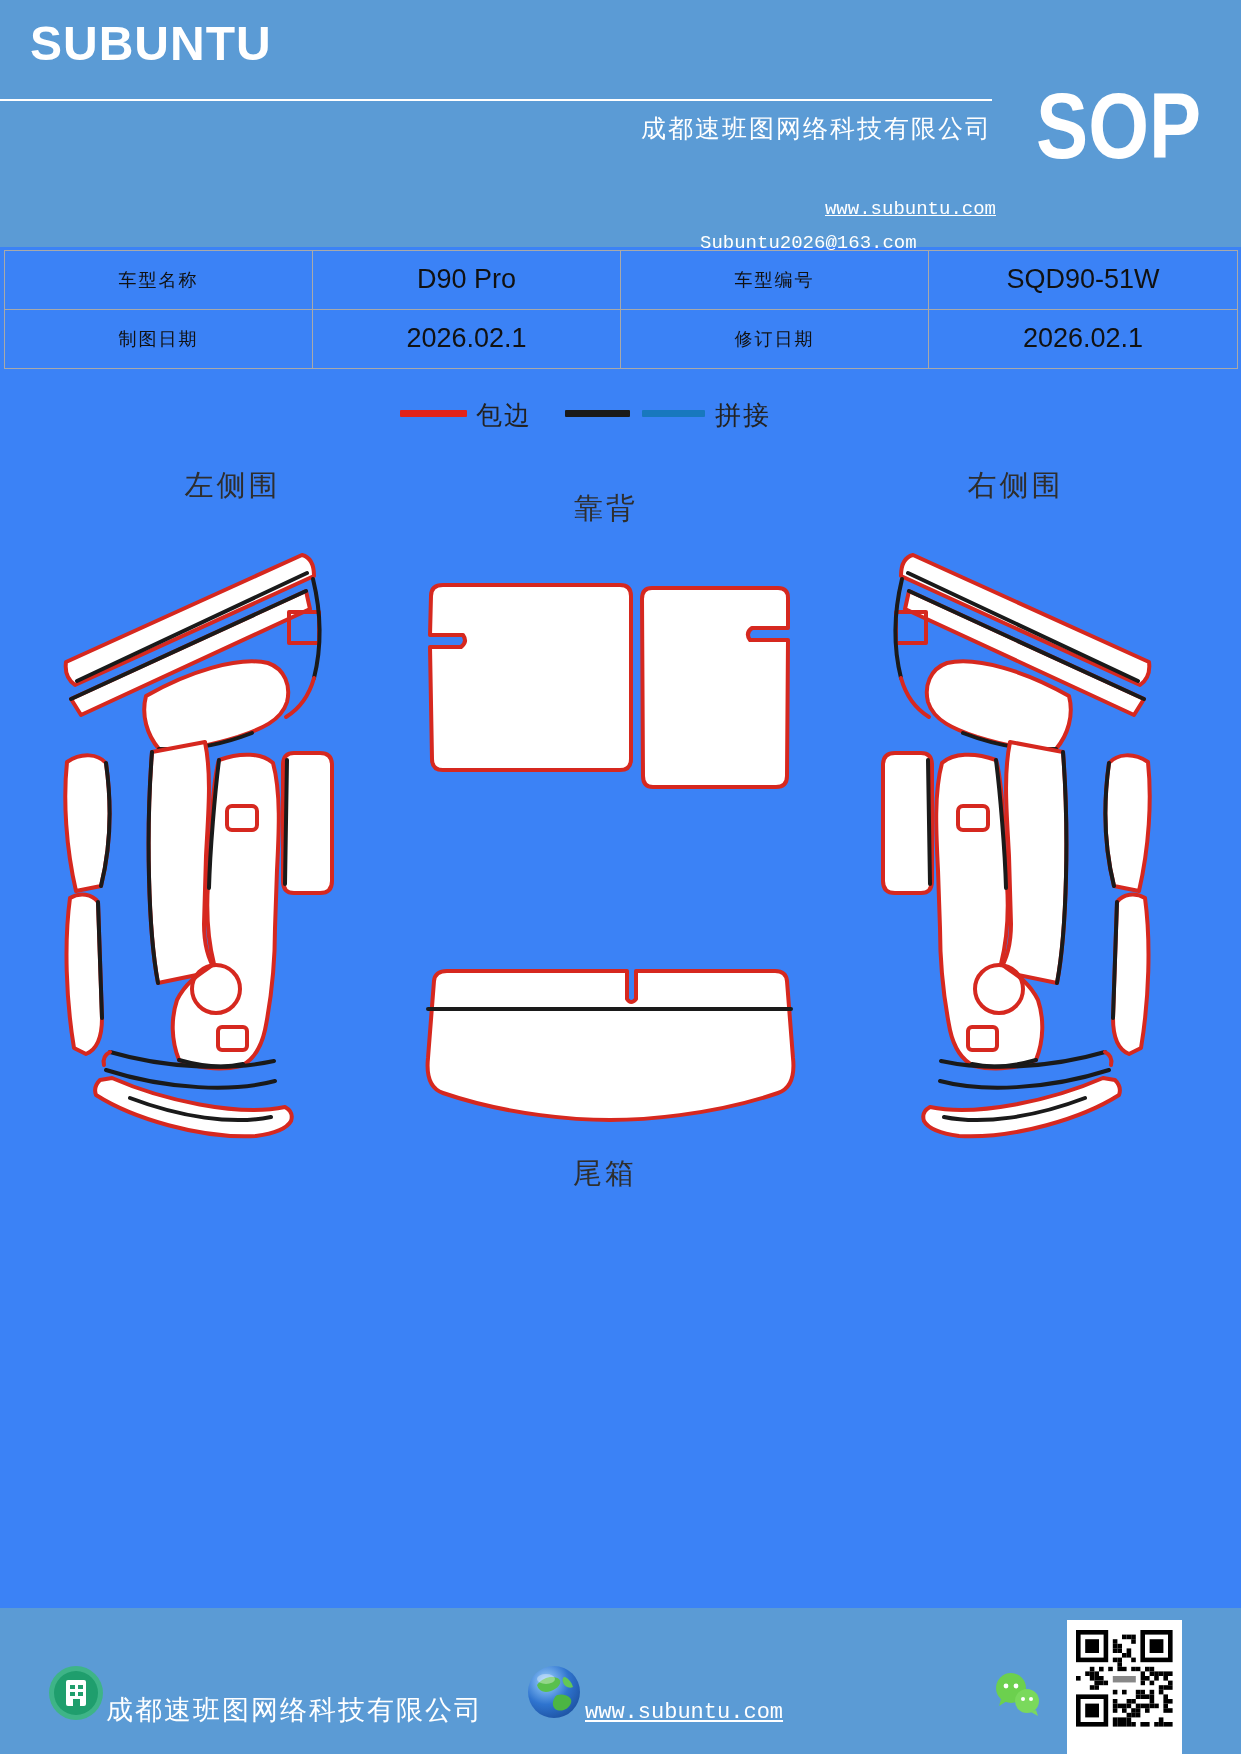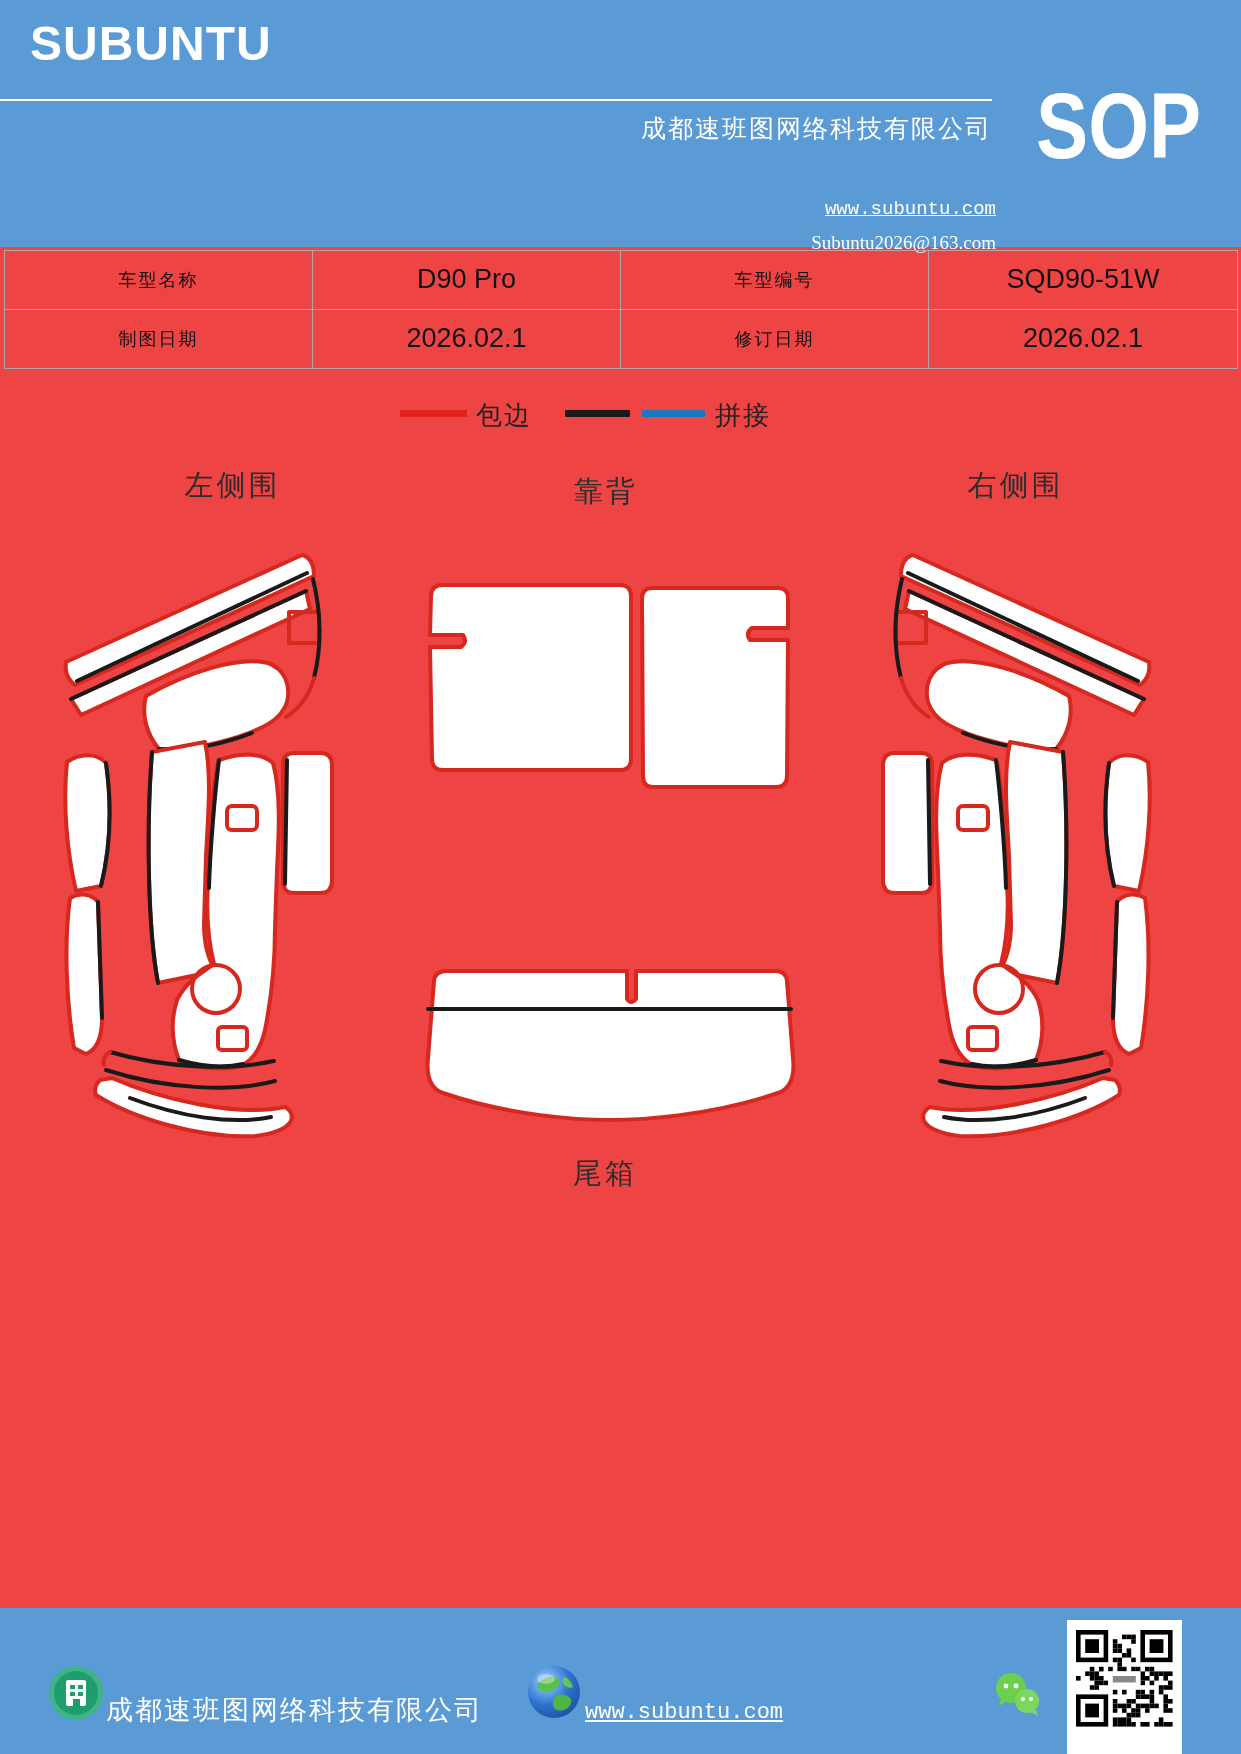--- a/index.html
+++ b/index.html
@@ -1,34 +1,34 @@
 <!DOCTYPE html>
 <html><head>
 <meta charset="utf-8">
 <style>
   html,body{margin:0;padding:0;width:1241px;height:1754px;background:#fff;overflow:hidden;
             font-family:"Liberation Sans",sans-serif;}
   .abs{position:absolute;}
-  #page{position:relative;width:1241px;height:1754px;background:#ef4444;}
+  #page{position:relative;width:1241px;height:1754px;background:#3b82f6;}
 
   
   #header{left:0;top:0;width:1241px;height:247px;background:#5b9bd5;}
   #brand{left:30px;top:16px;color:#fff;font-size:48px;font-weight:bold;letter-spacing:1px;
          font-family:"Liberation Sans",sans-serif;}
   #hrule{left:0;top:99px;width:992px;height:2px;background:#fff;}
   #doc-title{left:30px;top:166px;color:#fff;font-size:41px;letter-spacing:5px;
              font-family:"Liberation Serif",serif;}
   #hdr-company{left:560px;top:112px;width:432px;text-align:right;color:#fff;font-size:25px;
                letter-spacing:2px;font-family:"Liberation Serif",serif;}
   #sop-badge{left:1036px;top:80px;color:#fff;font-size:92px;font-weight:bold;
              transform:scaleX(.85);transform-origin:left top;line-height:1;}
   #hdr-site{left:700px;top:198px;width:296px;text-align:right;color:#fff;font-size:19px;
             font-family:"Liberation Mono",monospace;text-decoration:underline;}
-  #hdr-mail{left:700px;top:232px;width:296px;text-align:right;color:#fff;font-size:19px;
-            font-family:Liberation Serif, serif;}
+  #hdr-mail{left:700px;top:232px;width:296px;text-align:left;color:#fff;font-size:19px;
+            font-family:Liberation Mono, monospace;}
 
   
   #info-table{left:4px;top:250px;width:1232px;height:117px;border:1px solid #a9a9a9;
               display:grid;grid-template-columns:1fr 1fr 1fr 1fr;grid-template-rows:1fr 1fr;}
   #info-table .cell{display:flex;align-items:center;justify-content:center;
                     border-right:1px solid #a9a9a9;border-bottom:1px solid #a9a9a9;color:#111;}
   #info-table .cell:nth-child(4n){border-right:none;text-align:center;}
   #info-table .cell:nth-child(n+5){border-bottom:none;}
   .cell.zh{font-family:"Liberation Serif",serif;font-size:18px;letter-spacing:2px;}
   .cell.val{font-family:"Liberation Sans",sans-serif;font-size:27px;font-weight:400;}
@@ -80,21 +80,21 @@
     <div class="cell val">2026.02.1</div>
   </div>
 
   <div class="abs swatch" style="left:400px;top:410px;width:67px;background:#e2231a;"></div>
   <div class="abs leg-label" style="left:476px;top:398px;">包边</div>
   <div class="abs swatch" style="left:565px;top:410px;width:65px;background:#1a1a1a;"></div>
   <div class="abs swatch" style="left:642px;top:410px;width:63px;background:#1878be;"></div>
   <div class="abs leg-label" style="left:715px;top:398px;">拼接</div>
 
   <div class="abs sec-label" style="left:160px;top:466px;width:145px;">左侧围</div>
-  <div class="abs sec-label" style="left:530px;top:472px;width:152px;">靠背</div>
+  <div class="abs sec-label" style="left:530px;top:489px;width:152px;">靠背</div>
   <div class="abs sec-label" style="left:943px;top:466px;width:145px;">右侧围</div>
   <div class="abs sec-label" style="left:530px;top:1154px;width:150px;">尾箱</div>
 
   <svg class="abs" id="drawing" viewBox="0 0 1241 1754">
 
     <g id="left-panel">
       <path class="rf" d="M66,662 L302,555 Q314,558 314,576 L75,685 Q64,677 66,662 Z"></path>
       <path class="k" d="M307,573 L77,681"></path>
       <path class="rf" d="M71,699 L306,591 L310,609 L81,715 Z"></path>
       <path class="k" d="M71,699 L306,591"></path>

